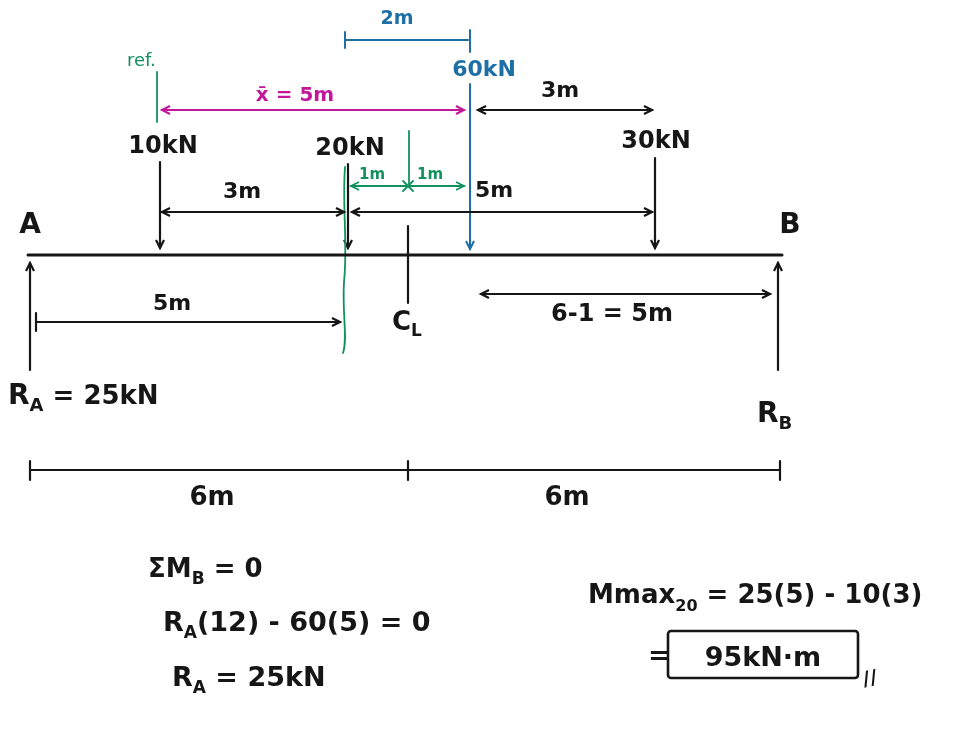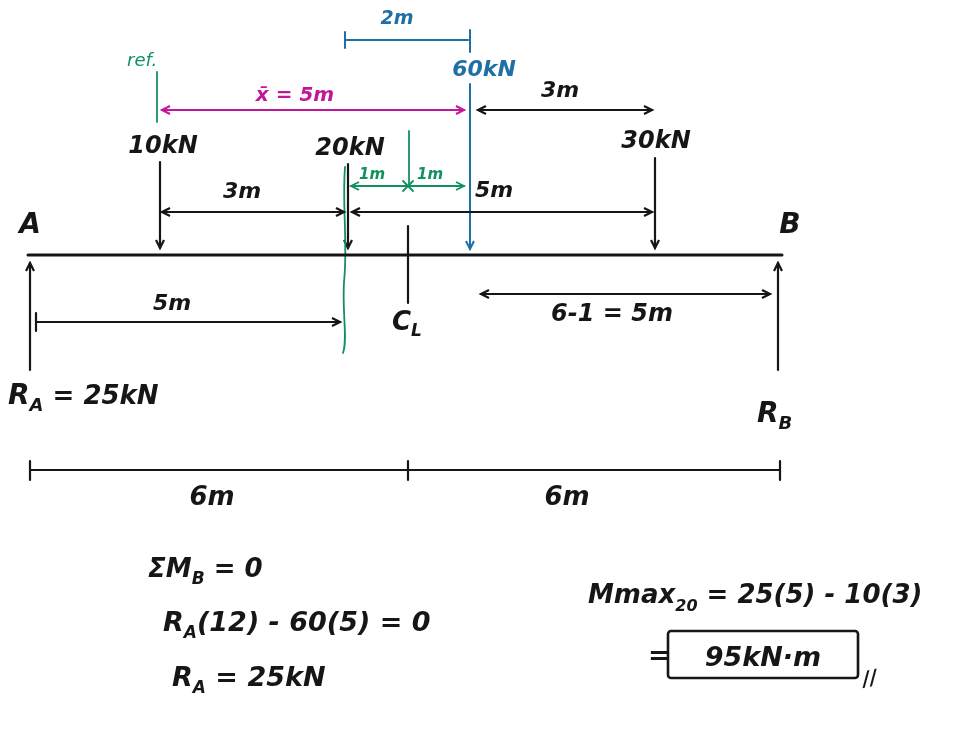--- a/index.html
+++ b/index.html
@@ -1,16 +1,16 @@
 <!DOCTYPE html>
 <html><head>
 <meta charset="utf-8">
 <style>
   html,body{margin:0;padding:0;background:#ffffff;}
-  .stage{position:relative;width:963px;height:744px;background:#ffffff;overflow:hidden;font-style:italic;}
+  .stage{position:relative;width:963px;height:744px;background:#ffffff;overflow:hidden;}
   svg{display:block;}
   text{font-family:"DejaVu Sans",sans-serif;fill:#161616;}
   .hw{font-weight:bold;}
   .f15{font-size:15px;}
   .f18{font-size:18px;}
   .f19{font-size:19px;}
   .f20{font-size:20px;}
   .f22{font-size:22px;}
   .f24{font-size:24px;}
   .f26{font-size:26px;}

